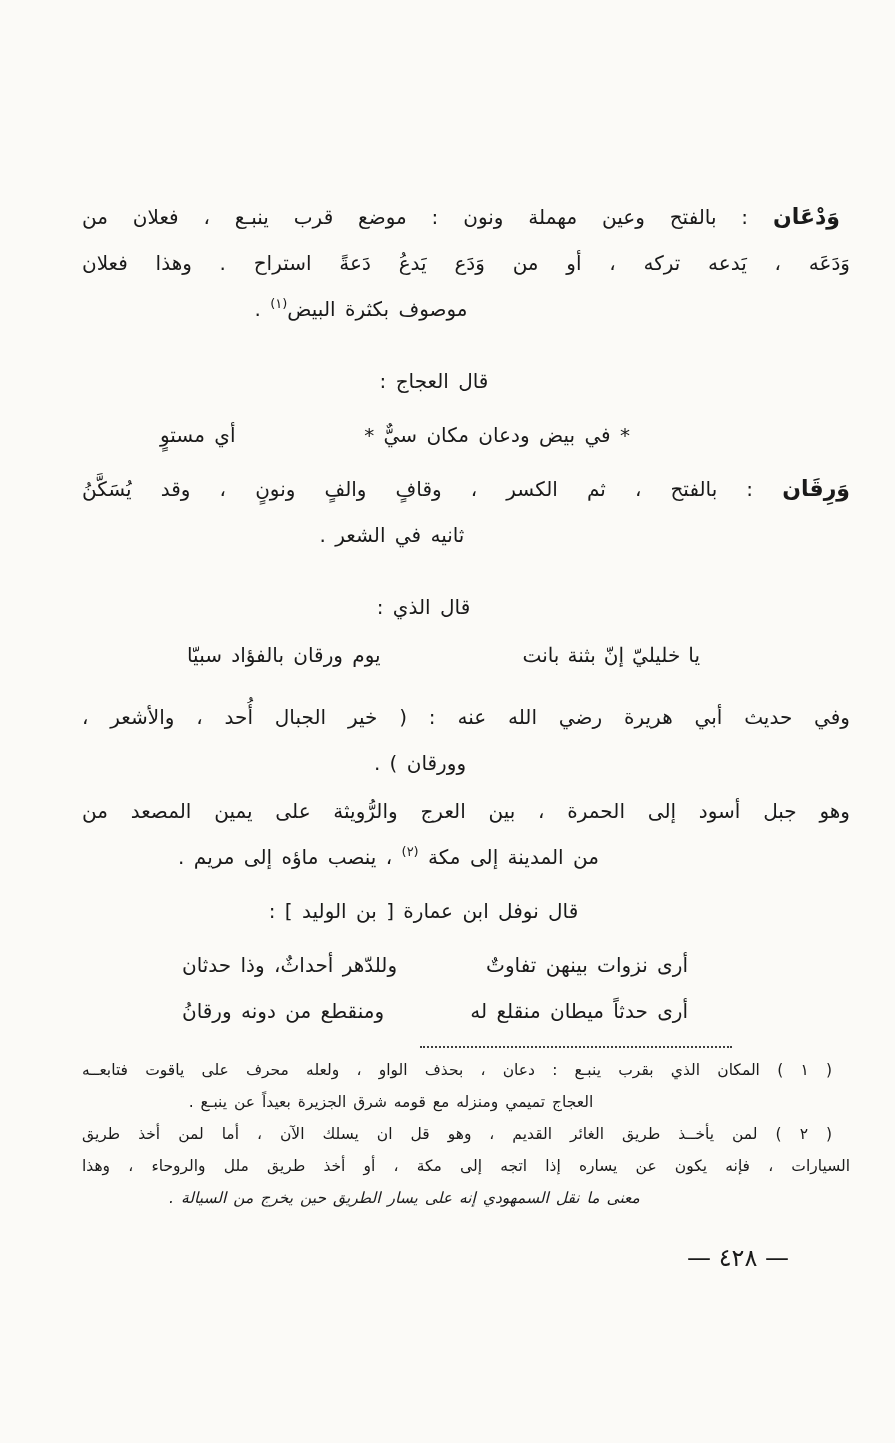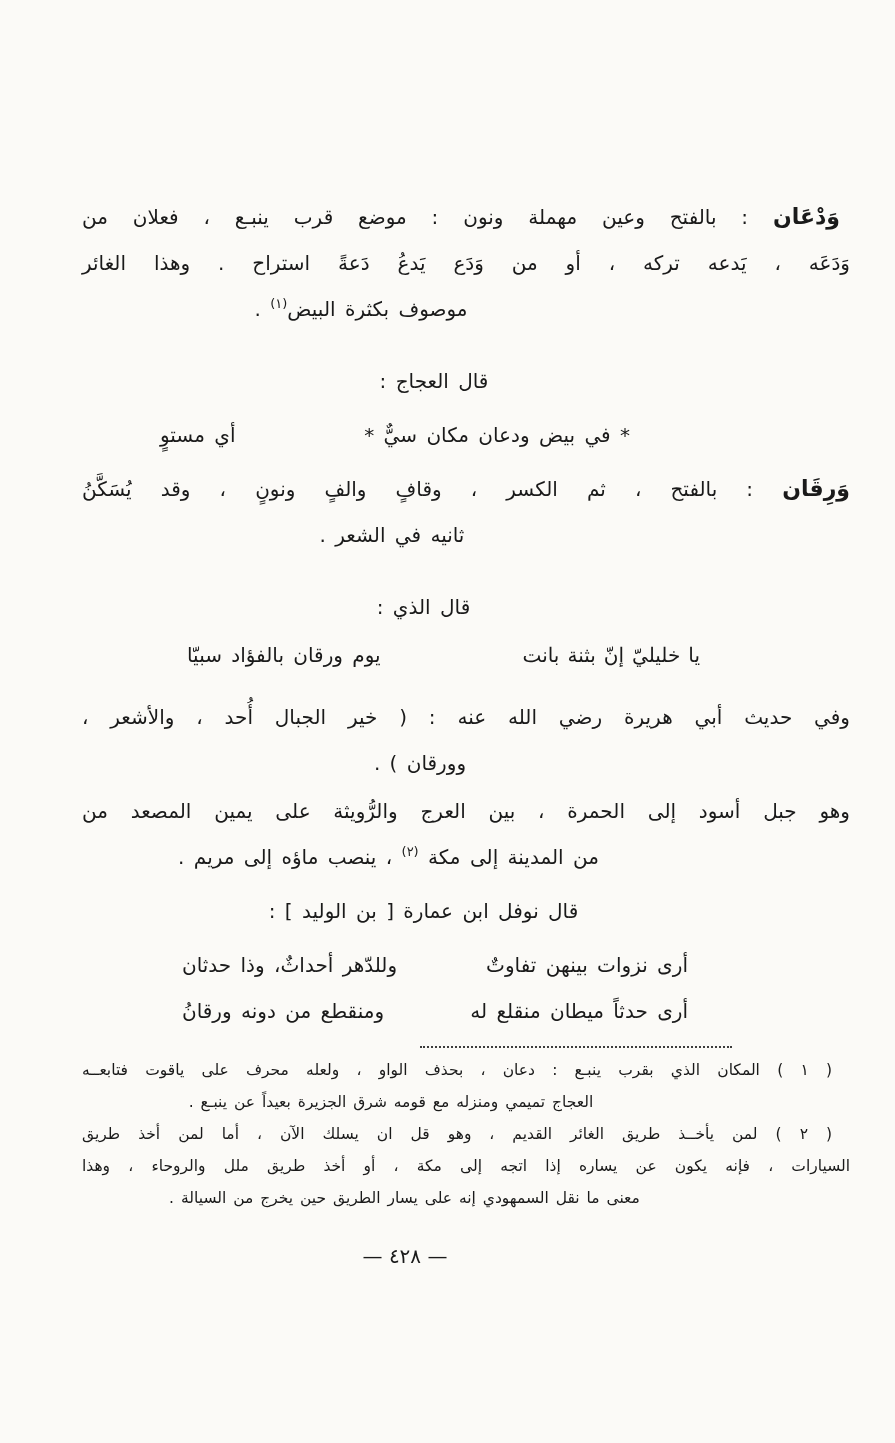--- a/index.html
+++ b/index.html
@@ -35,35 +35,35 @@
   .verse1-gloss { margin-left:78px; }
   .hemi-r1 { margin-right:150px;font-family:Liberation Serif, serif; }
   .hemi-l1 { margin-left:105px; }
   .hemi-r2 { margin-right:162px; }
   .hemi-l2 { margin-left:100px; }
   .sep { height:0; border-top:2px dotted #3c3c3c; width:312px; margin:12px 118px 4px auto; }
   .footnotes { margin-top:6px; }
   .fn { margin:0; font-size:15.5px; line-height:32px; word-spacing:2px; }
   .fn-first { padding-right:18px; }
   .fn1-l3 { margin-right:150px; }
-  .fn2-l3 { margin-right:123px; }
+  .fn2-l3 { margin-right:123px;font-style:italic; }
   .pagenum {
-    margin-top:30px; text-align:center; font-size:20px;
+    margin-top:30px; font-size:24px;
     letter-spacing:2px; transform:translateX(-61px);
   }
 </style>
 </head>
 <body>
 
 <div class="page">
   <main class="content">
 
     <section>
       <p class="ln just indent-sm"><span class="headword">وَدْعَان</span><span> : بالفتح وعين مهملة ونون :  موضع قرب ينبـع ،  فعلان من</span></p>
-      <p class="ln just">وَدَعَه ، يَدعه تركه ، أو من وَدَع  يَدعُ  دَعةً  استراح .  وهذا الغائر</p>
+      <p class="ln just">وَدَعَه ، يَدعه تركه ، أو من وَدَع  يَدعُ  دَعةً  استراح .  وهذا فعلان</p>
       <p class="ln right p1-l3"><span>موصوف بكثرة البيض</span><span class="sup">(١)</span><span> .</span></p>
 
       <p class="ln right gap-lg cite-ajjaj">قال العجاج :</p>
 
       <div class="row gap-sm">
         <span class="verse1-main">* في بيض ودعان مكان سيٌّ *</span>
         <span class="verse1-gloss">أي مستوٍ</span>
       </div>
     </section>
 

